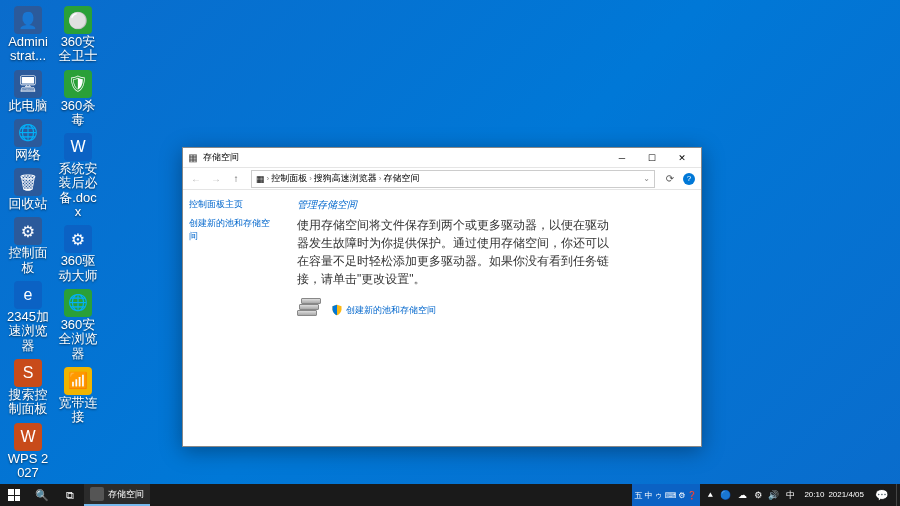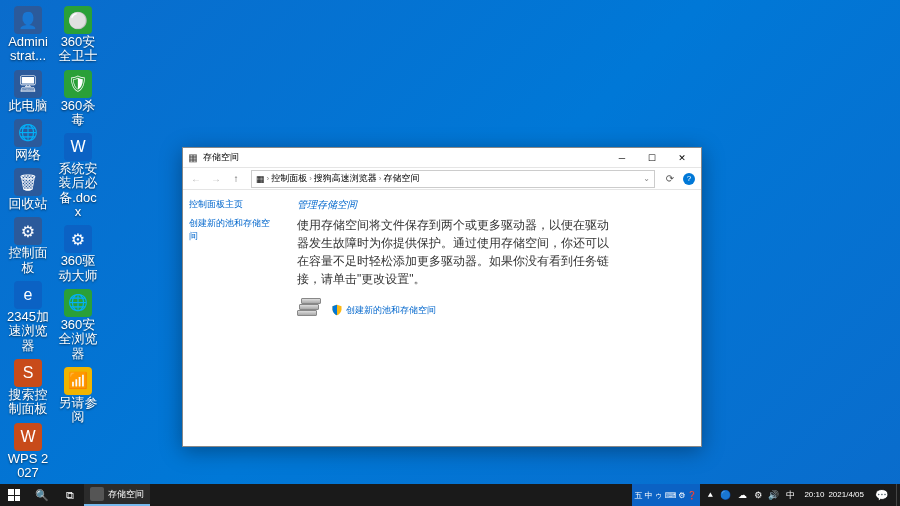--- a/index.html
+++ b/index.html
@@ -117,21 +117,21 @@
         <div class="desktop-icon">
           <div class="img blue-bg">⚙</div>
           <div class="lbl">360驱动大师</div>
         </div>
         <div class="desktop-icon">
           <div class="img green-bg">🌐</div>
           <div class="lbl">360安全浏览器</div>
         </div>
         <div class="desktop-icon">
           <div class="img yellow-bg">📶</div>
-          <div class="lbl">另请参阅</div>
+          <div class="lbl">宽带连接</div>
         </div>
       </div>
     </div>
 
   <div class="window">
     <div class="titlebar">
       <span class="title-icon">▦</span>
       <span class="title-text">存储空间</span>
       <div class="win-btns">
         <div class="win-btn">─</div>

